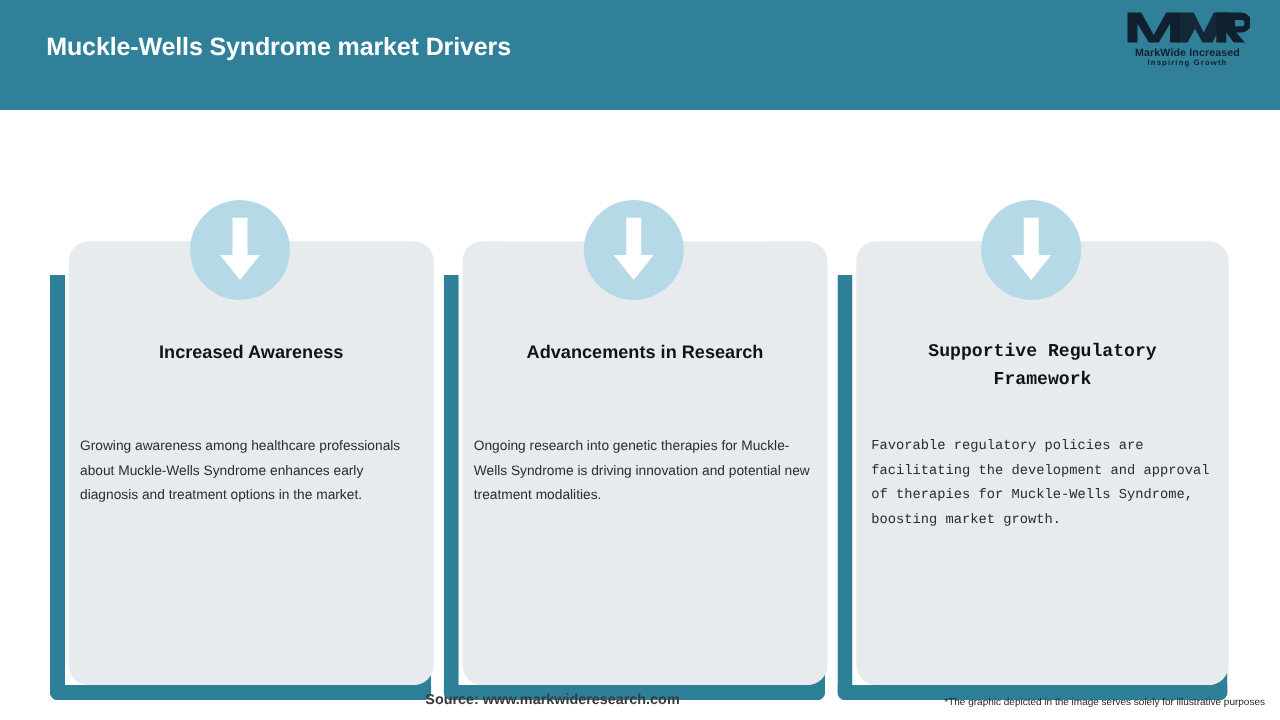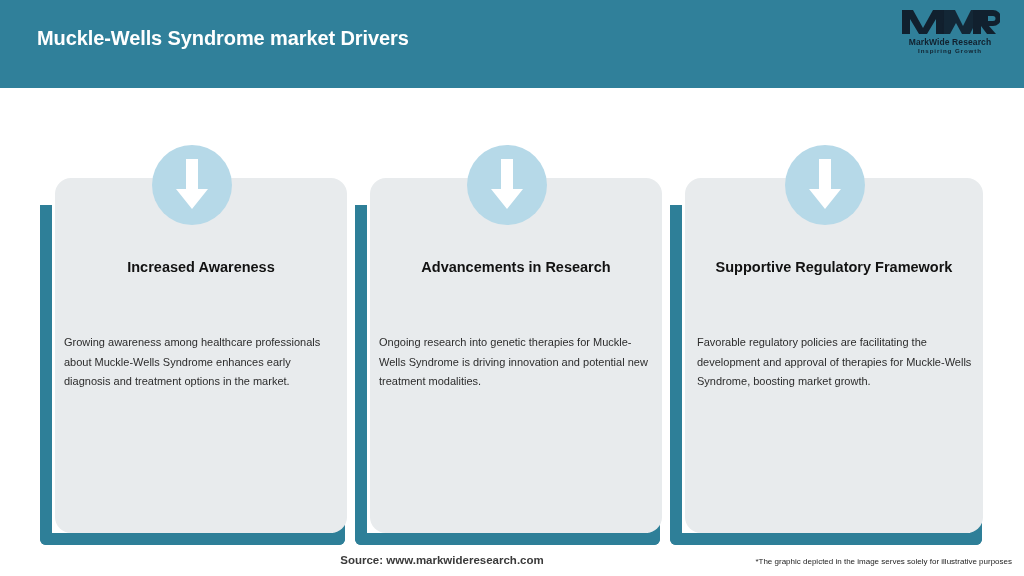--- a/index.html
+++ b/index.html
@@ -30,24 +30,24 @@
   .logo-name {
     font-size:8.5px; font-weight:bold; color:#11202e;
     letter-spacing:0.1px; line-height:10px; margin-top:1px; white-space:nowrap;
   }
   .logo-tag {
     font-size:6.2px; font-weight:bold; color:#11202e;
     letter-spacing:0.9px; line-height:8px; white-space:nowrap;
   }
 
   
-  .card-wrap { position:absolute; top:145px; width:320px; height:400px; }
+  .card-wrap { position:absolute; top:160px; width:320px; height:400px; }
   .card-wrap.c0 { left:40px; }
   .card-wrap.c1 { left:355px; }
-  .card-wrap.c2 { left:670px; }
+  .card-wrap.c2 { left:670px;font-family:Liberation Mono, monospace; }
 
   
   .frame {
     position:absolute; left:0; top:60px; width:305px; height:340px;
     background:transparent;
     border-left:12px solid #2e7f98;
     border-right:12px solid #2e7f98;
     border-bottom:12px solid #2e7f98;
     border-top:0;
     border-radius:0 0 6px 6px;
@@ -99,21 +99,21 @@
     <div class="header-title">Muckle-Wells Syndrome market Drivers</div>
 
     <div class="logo">
       <svg class="logo-mark" viewBox="0 0 100 28">
         <g fill="#11202e">
           <polygon points="2,2 13,2 23,20 33,2 44,2 44,26 36,26 36,11 27,26 19,26 10,11 10,26 2,26"></polygon>
           <polygon points="44,2 55,2 63,18 71,2 82,2 70,26 62,26 56,15 50,26 42,26" opacity="0.92"></polygon>
           <path d="M80,2 h13 a8,8 0 0 1 0,16 h-4 l7,8 h-9 l-6,-8 v8 h-8 V2 z M88,8 v5 h5 a2.5,2.5 0 0 0 0,-5 z"></path>
         </g>
       </svg>
-      <div class="logo-name">MarkWide Research</div>
+      <div class="logo-name">MarkWide Increased</div>
       <div class="logo-tag">Inspiring Growth</div>
     </div>
   </div>
 
   <div class="card-wrap c0">
     <div class="frame"></div>
     <div class="card">
       <div class="card-heading">Increased Awareness</div>
       <div class="card-body">Growing awareness among healthcare professionals about Muckle-Wells Syndrome enhances early diagnosis and treatment options in the market.</div>
     </div>

